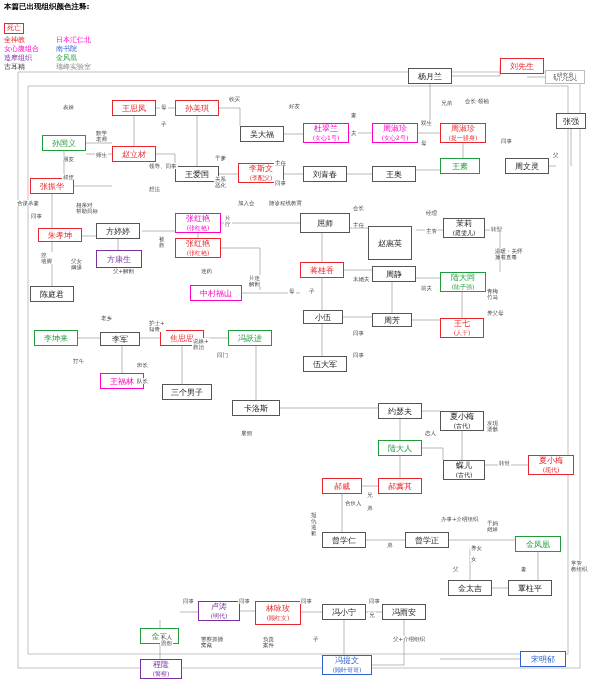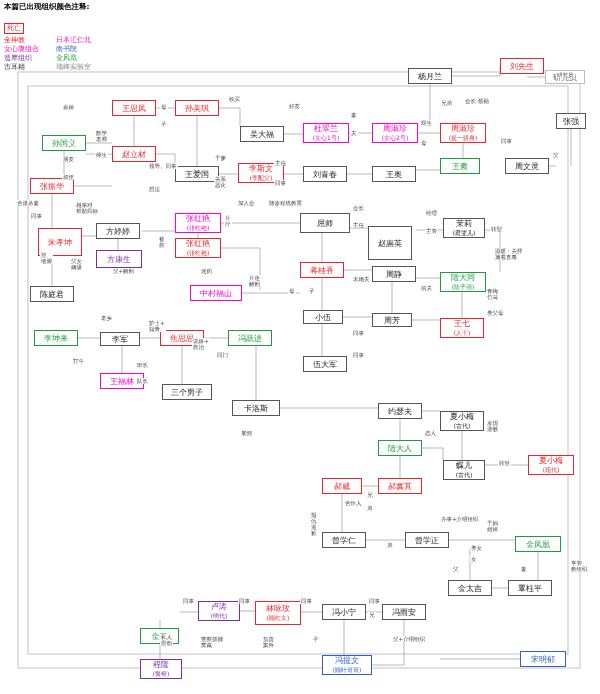--- a/index.html
+++ b/index.html
@@ -221,21 +221,21 @@
       </div>
       <div class="node k" style="left: 300px; top: 213px; width: 50px; height: 20px;">
         <div><span>屈师</span></div>
       </div>
       <div class="node k" style="left: 368px; top: 226px; width: 44px; height: 34px;">
         <div><span>赵惠英</span></div>
       </div>
       <div class="node k" style="left: 443px; top: 218px; width: 42px; height: 20px;">
         <div><span>茉莉</span><span class="sub">(庭雯儿)</span></div>
       </div>
-      <div class="node r" style="left: 38px; top: 228px; width: 44px; height: 28px;">
+      <div class="node r" style="left: 38px; top: 228px; width: 44px; height: 14px;">
         <div><span>朱孝坤</span></div>
       </div>
       <div class="node p" style="left: 96px; top: 250px; width: 46px; height: 18px;">
         <div><span>方康生</span></div>
       </div>
       <div class="node r" style="left: 300px; top: 262px; width: 44px; height: 16px;">
         <div><span>蒋桂香</span></div>
       </div>
       <div class="node k" style="left: 372px; top: 266px; width: 44px; height: 16px;">
         <div><span>周静</span></div>

